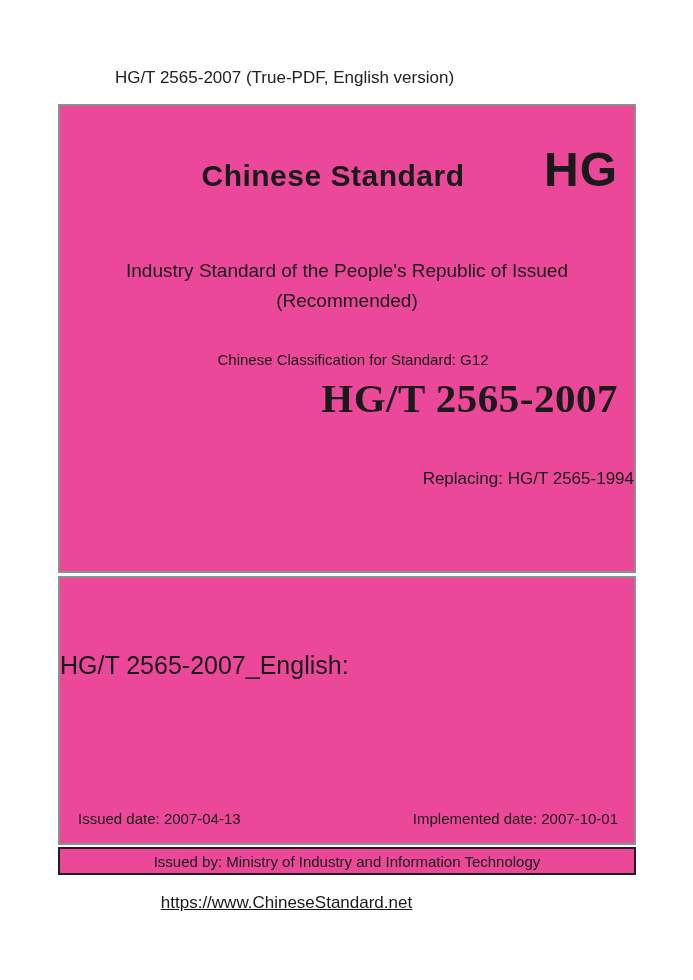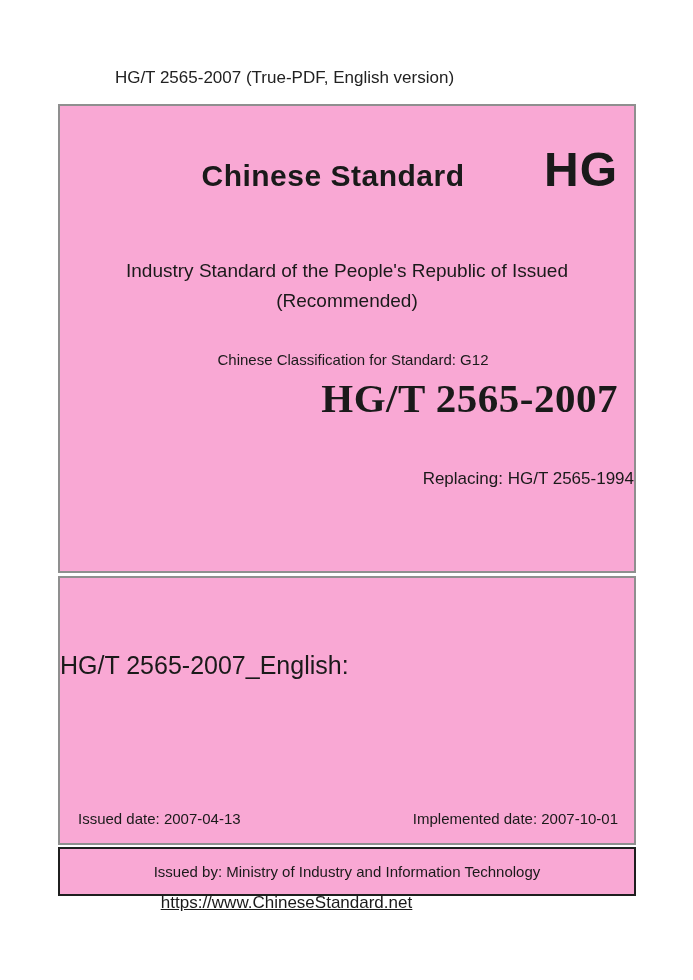--- a/index.html
+++ b/index.html
@@ -12,21 +12,21 @@
     overflow: hidden;
   }
 
   .doc-header {
     position: absolute; top: 68px; left: 0; width: 569px;
     text-align: center; font-size: 17px; color: #222222;
   }
 
   .box {
     position: absolute; left: 58px; width: 578px;
-    background: #f9a8d4;
+    background: #ec4899;
   }
   .box-gray { border: 2px solid #8f8f8f; }
   .box-dark { border: 2px solid #1f1f1f; }
 
   
   .box1 { top: 104px; height: 469px; }
   .title-row {
     position: relative; margin-top: 44px; height: 52px;
   }
   .brand {
@@ -63,21 +63,21 @@
   .eng-title-first { margin-top: 72px; }
   .dates-row {
     position: absolute; left: 0; right: 0; bottom: 12px;
     padding: 0 16px 0 18px;
     display: flex; justify-content: space-between;
     font-size: 15px; line-height: 24px;
   }
 
   
   .box3 {
-    top: 847px; height: 49px;
+    top: 847px; height: 28px;
     display: flex; align-items: center; justify-content: center;
     font-size: 15px;
   }
 
   
   .footer-link-wrap {
     position: absolute; top: 893px; left: 0; width: 573px;
     text-align: center;
     text-decoration: underline;
   }

